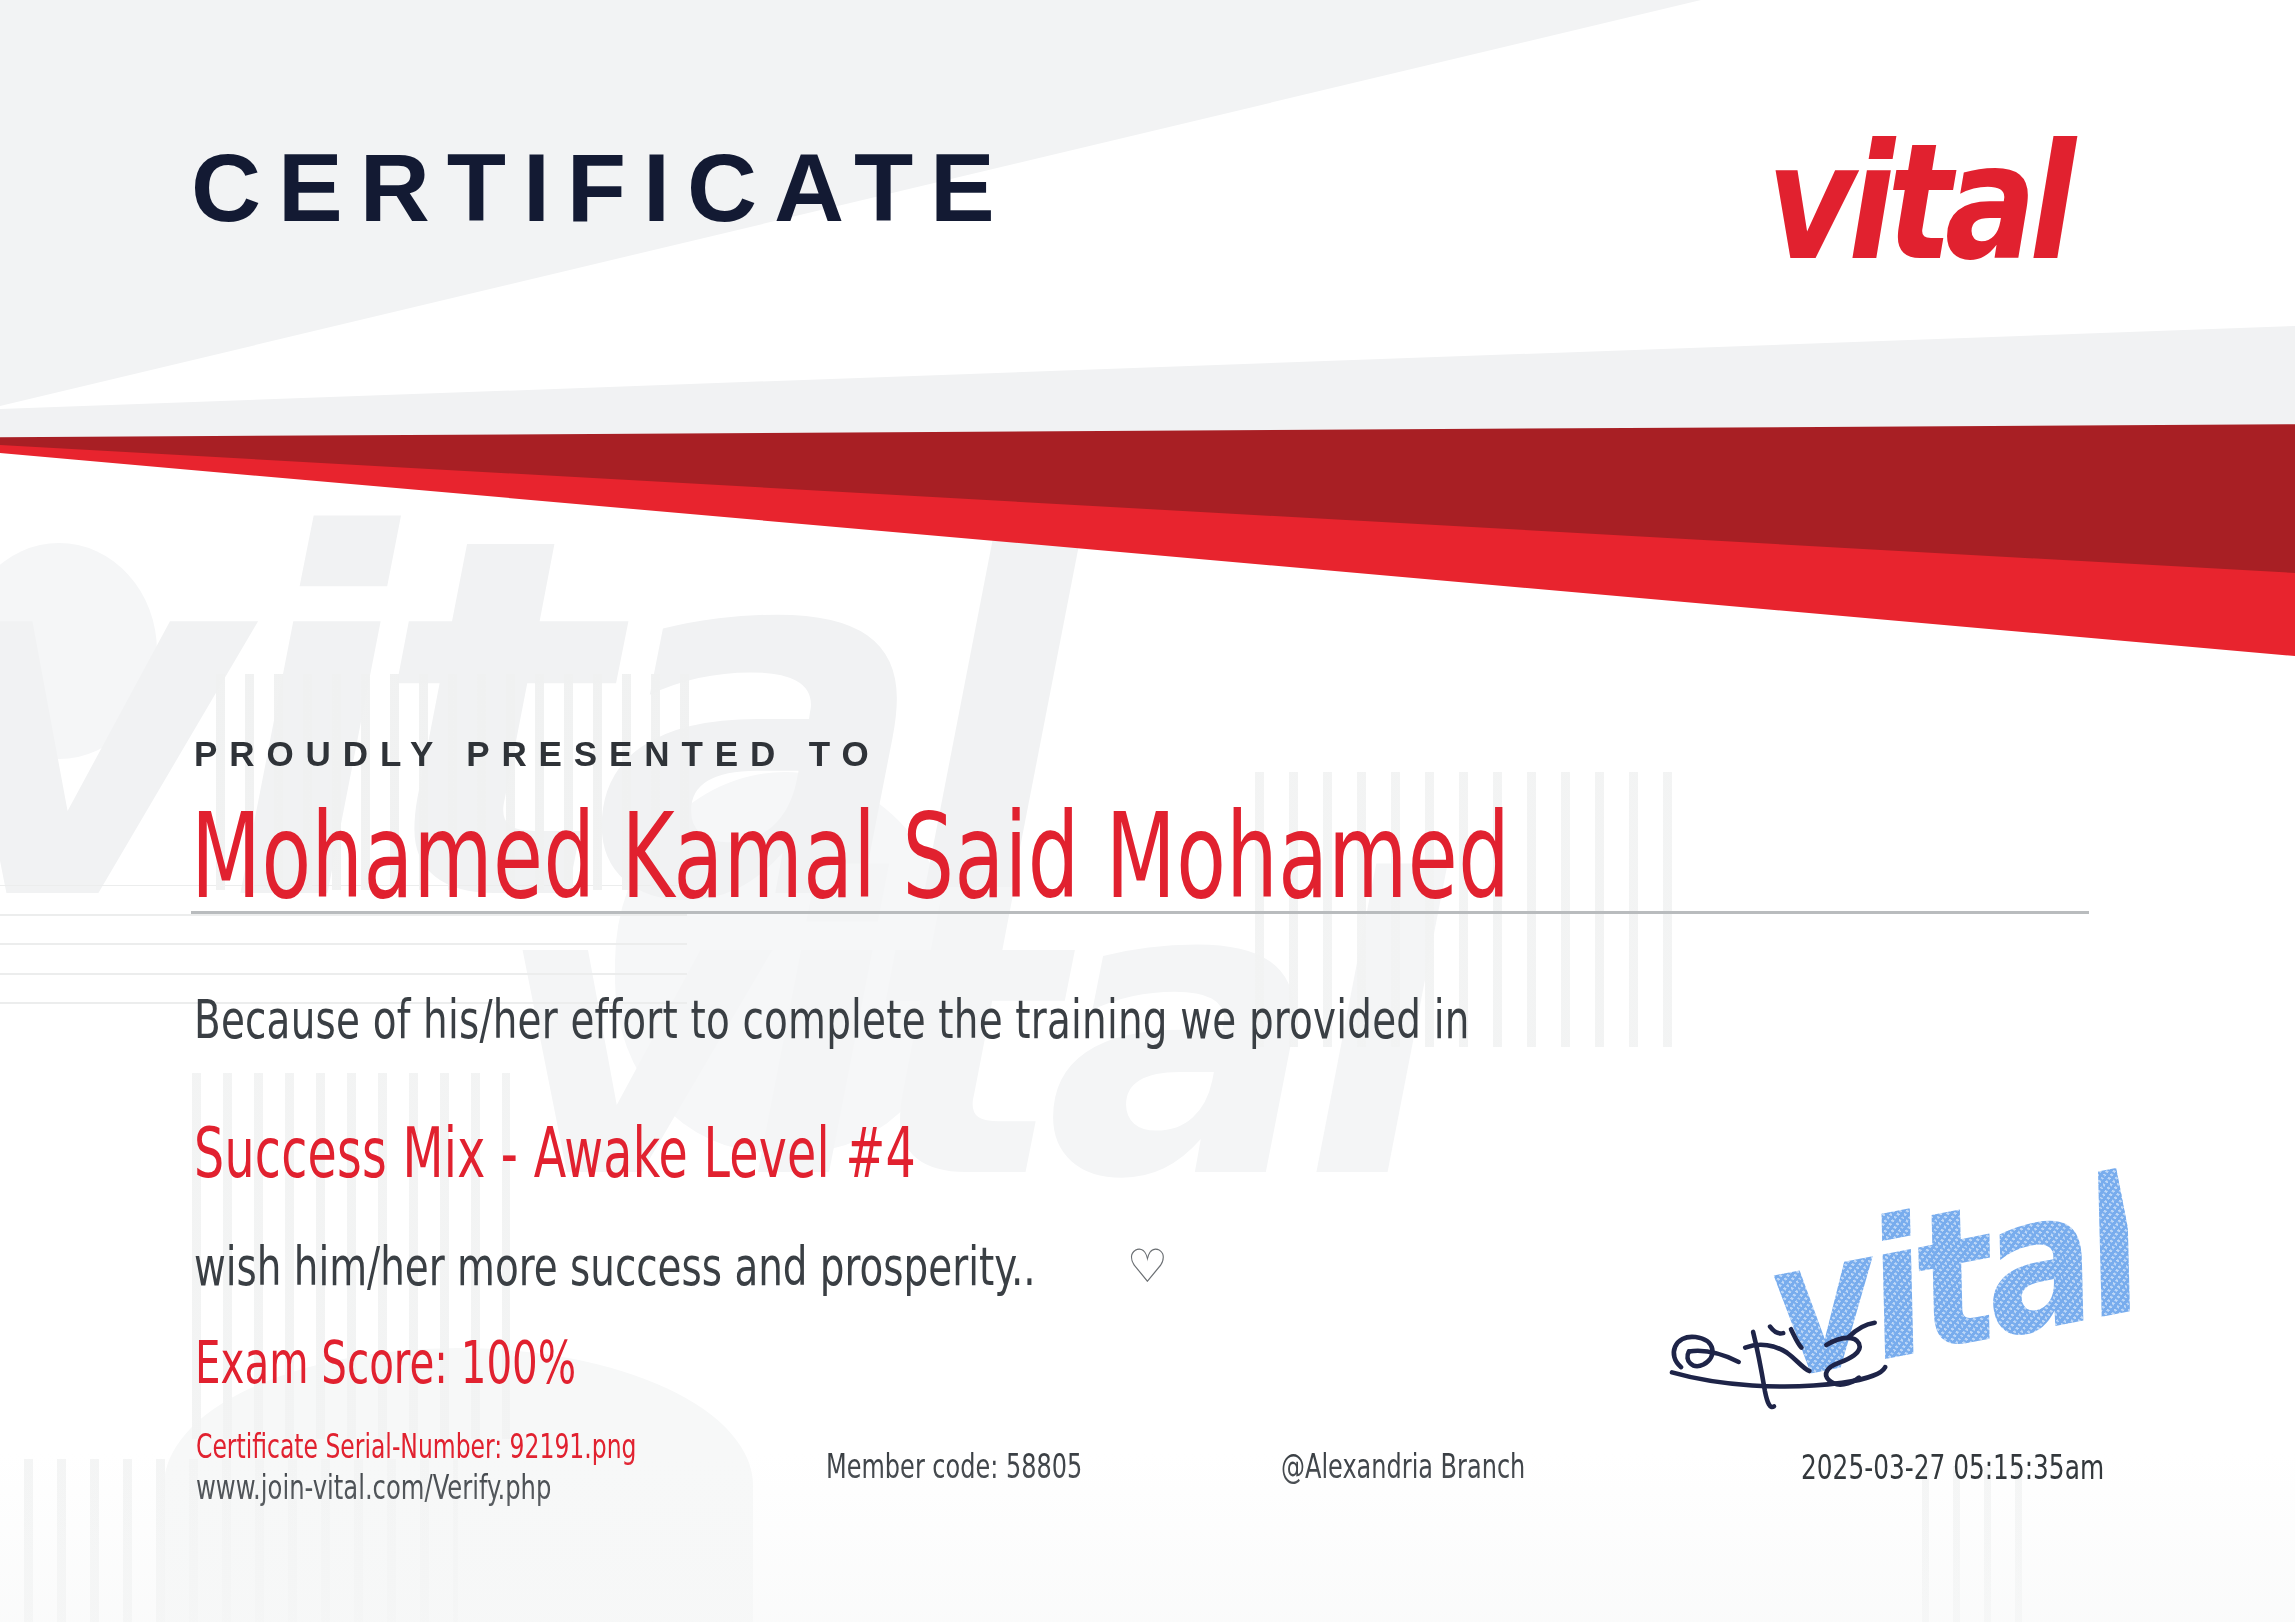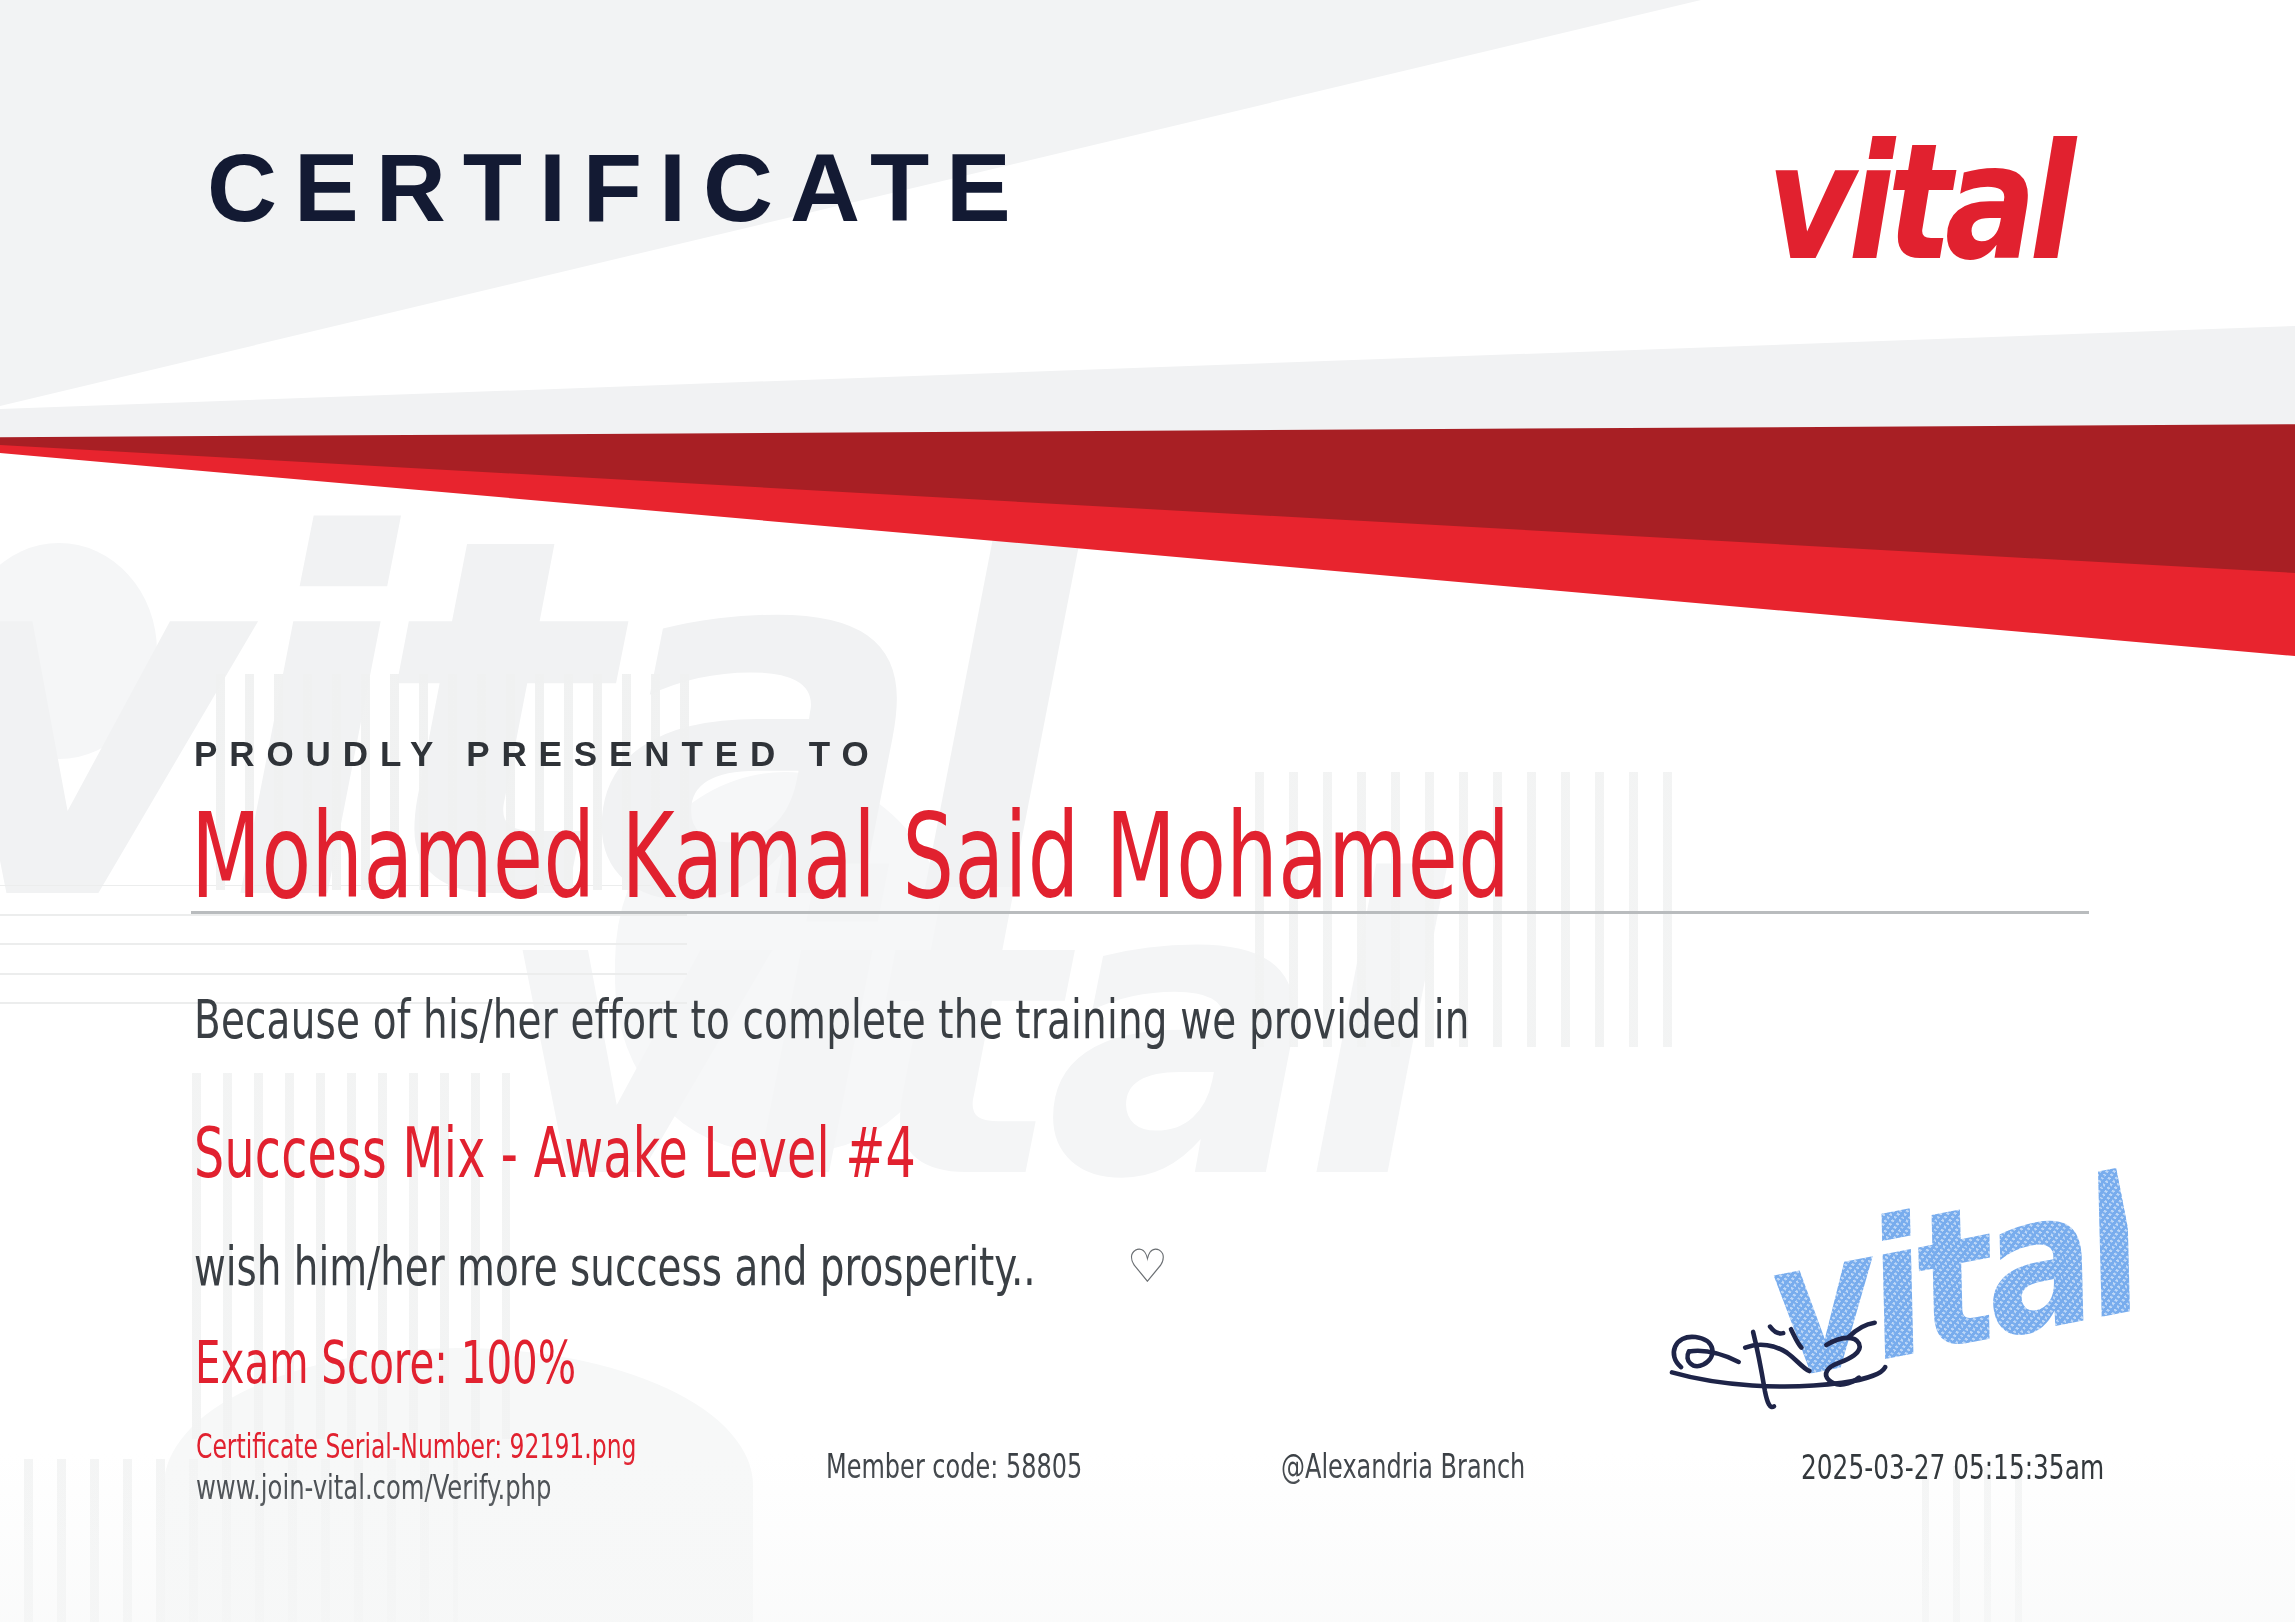--- a/index.html
+++ b/index.html
@@ -146,21 +146,21 @@
     background: #a81f24;
     clip-path: polygon(0px 18.3px, 2295px 5.2px, 2295px 158px, 0px 30px);
   }
   .red-bright {
     position: absolute; left: 0; top: 0; width: 2295px; height: 262px;
     background: #e8242e;
     clip-path: polygon(0px 26px, 2295px 154px, 2295px 237px, 0px 34px);
   }
 
   
-  .title-block { position: absolute; left: 191px; top: 139px; margin-left: 16px; }
+  .title-block { position: absolute; left: 191px; top: 139px; }
   .cert-title {
     margin: 0;
     font-family: "Liberation Sans", sans-serif;
     font-size: 97px;
     font-weight: 700;
     letter-spacing: 0.175em;
     color: #131a33;
     line-height: 1;
     white-space: nowrap;
   }

